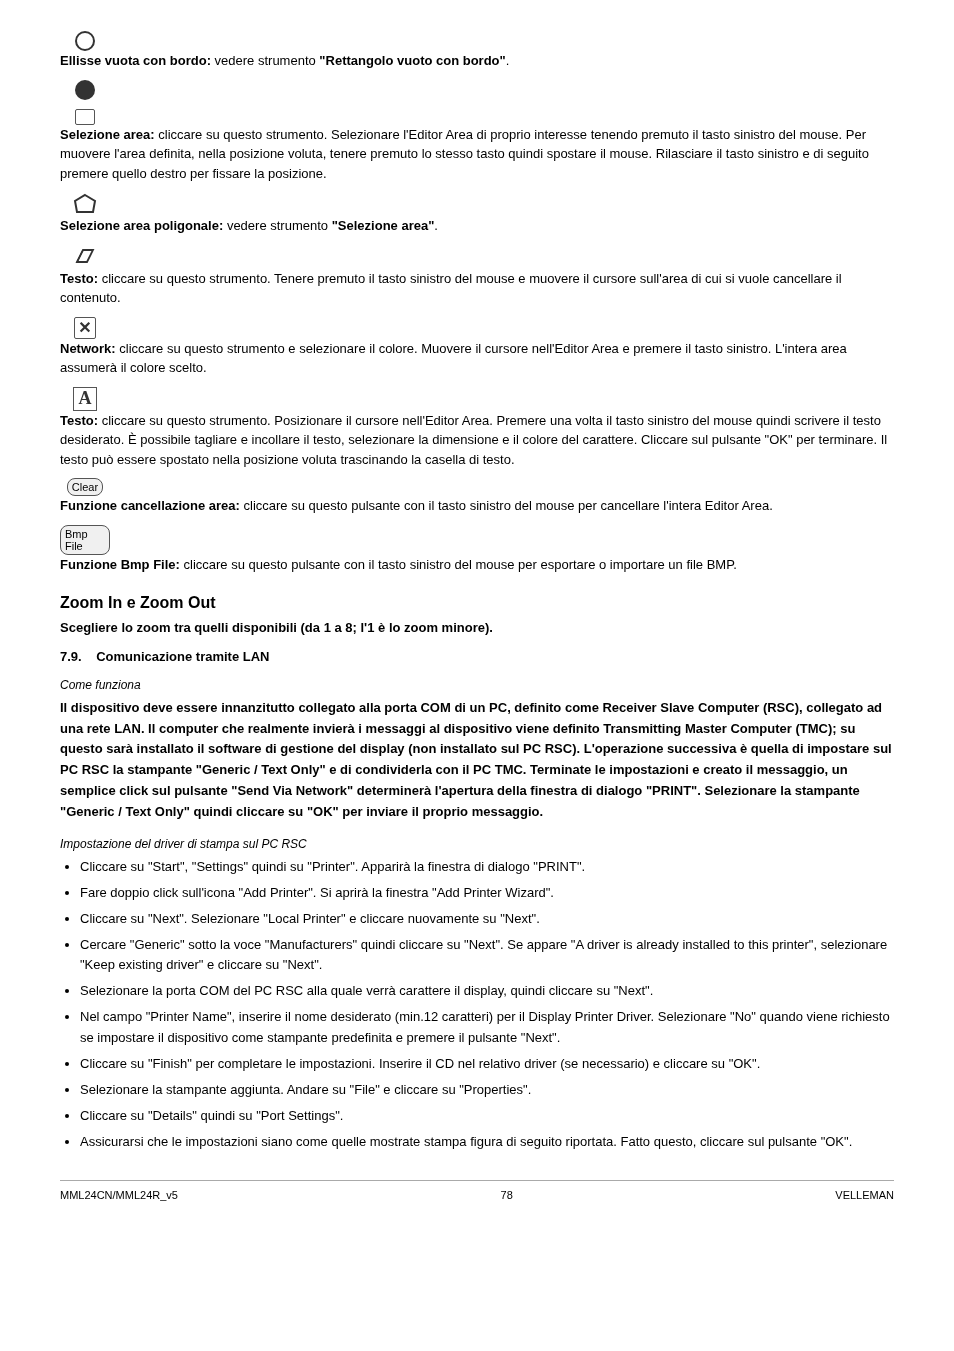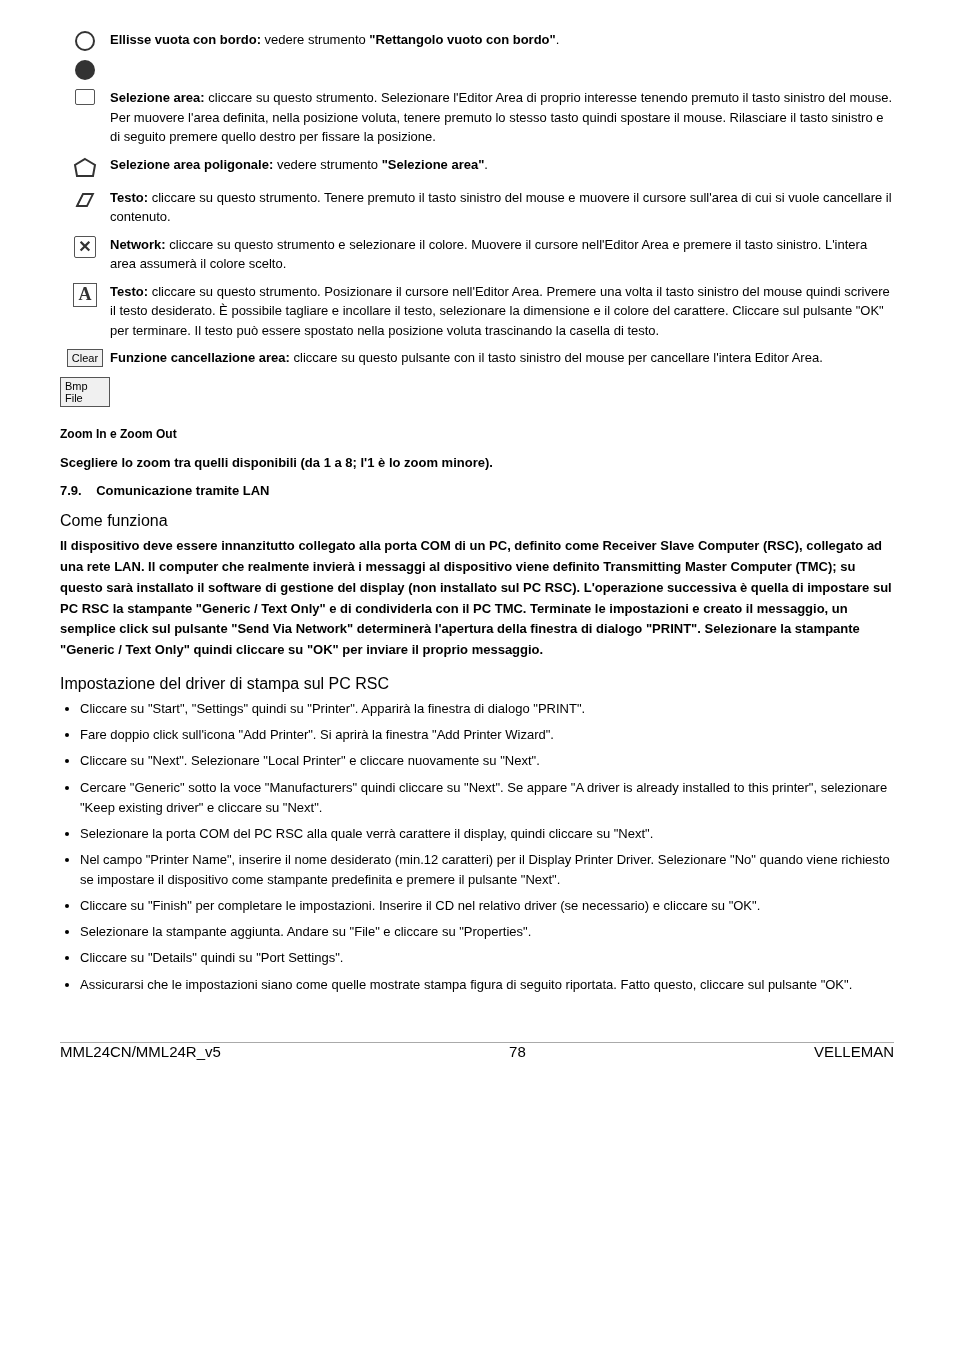--- a/index.html
+++ b/index.html
@@ -11,39 +11,39 @@
       width: 954px;
       min-height: 1351px;
       padding: 30px 60px 40px 60px;
     }
     .content-area {
       width: 100%;
     }
     
     .tool-row {
       display: flex;
-      flex-direction: row;
+      flex-direction: column;
       align-items: flex-start;
       margin-bottom: 8px;
     }
     .tool-icon {
       width: 50px;
       min-width: 50px;
       display: flex;
       align-items: center;
       justify-content: center;
       padding-top: 1px;
     }
     .tool-icon svg {
       width: 24px;
       height: 24px;
     }
     .icon-box {
       border: 1.5px solid #555;
-      border-radius: 0;
+      border-radius: 8px;
       padding: 2px 4px;
       font-size: 11px;
       font-family: Arial, sans-serif;
       background: #f0f0f0;
       display: inline-block;
     }
     .icon-circle-empty {
       width: 20px;
       height: 20px;
       border: 2px solid #333;
@@ -91,32 +91,33 @@
     .tool-text {
       flex: 1;
       line-height: 1.5;
     }
     .tool-text b {
       font-weight: bold;
     }
     
     .section-heading {
       font-weight: bold;
-      font-size: 12px;
+      font-size: 16px;
       margin-top: 20px;
-      margin-bottom: 12px;
+      margin-bottom: 6px;
     }
     .subsection-heading {
       font-weight: bold;
       font-size: 13px;
       margin-top: 4px;
       margin-bottom: 6px;
     }
     .italic-heading {
-      font-size: 16px;
+      font-style: italic;
+      font-size: 12px;
       margin-top: 14px;
       margin-bottom: 6px;
     }
     .paragraph {
       line-height: 1.6;
       margin-bottom: 10px;
       font-size: 13px;
       font-weight: bold;
     }
     
@@ -127,23 +128,24 @@
     .bullet-list li {
       margin-bottom: 6px;
       line-height: 1.55;
       list-style-type: disc;
     }
     
     .footer {
       display: flex;
       justify-content: space-between;
       align-items: center;
-      margin-top: 47px;
+      margin-top: 28px;
       border-top: 1px solid #aaa;
-      font-size: 15px;
+      padding-top: 8px;
+      font-size: 11px;
     }
   </style>
 </head>
 <body>
 
 <div class="content-area">
 
   <div id="tool-rows">
       <div class="tool-row">
         <div class="tool-icon">
@@ -194,20 +196,21 @@
       <div class="tool-row">
         <div class="tool-icon">
           <div class="icon-box">Clear</div>
         </div>
         <div class="tool-text"><b>Funzione cancellazione area:</b> cliccare su questo pulsante con il tasto sinistro del mouse per cancellare l'intera Editor Area.</div>
       </div>
       <div class="tool-row">
         <div class="tool-icon">
           <div class="icon-box">Bmp File</div>
         </div>
+        <div class="tool-text"><b>Funzione Bmp File:</b> cliccare su questo pulsante con il tasto sinistro del mouse per esportare o importare un file BMP.</div>
       </div>
     </div>
 
   <div class="section-heading">Zoom In e Zoom Out</div>
   <div class="paragraph">Scegliere lo zoom tra quelli disponibili (da 1 a  8; l'1 è lo zoom minore).</div>
 
   <div class="subsection-heading">
     <span>7.9.</span>&nbsp;&nbsp;&nbsp;
     <span>Comunicazione tramite LAN</span>
   </div>

